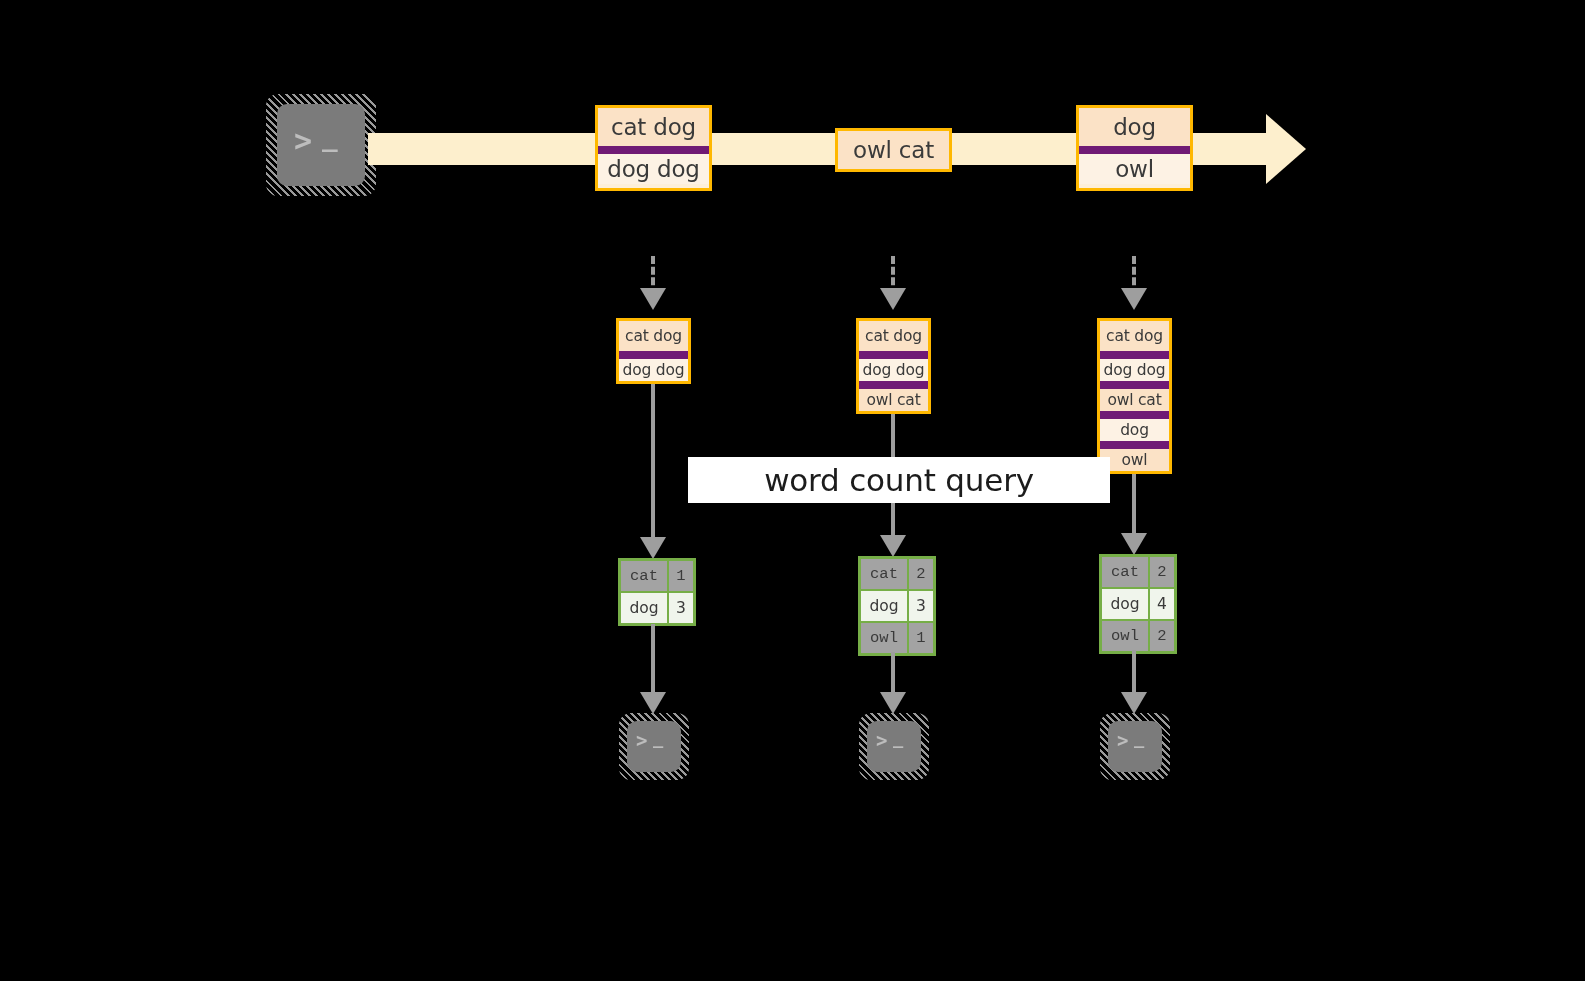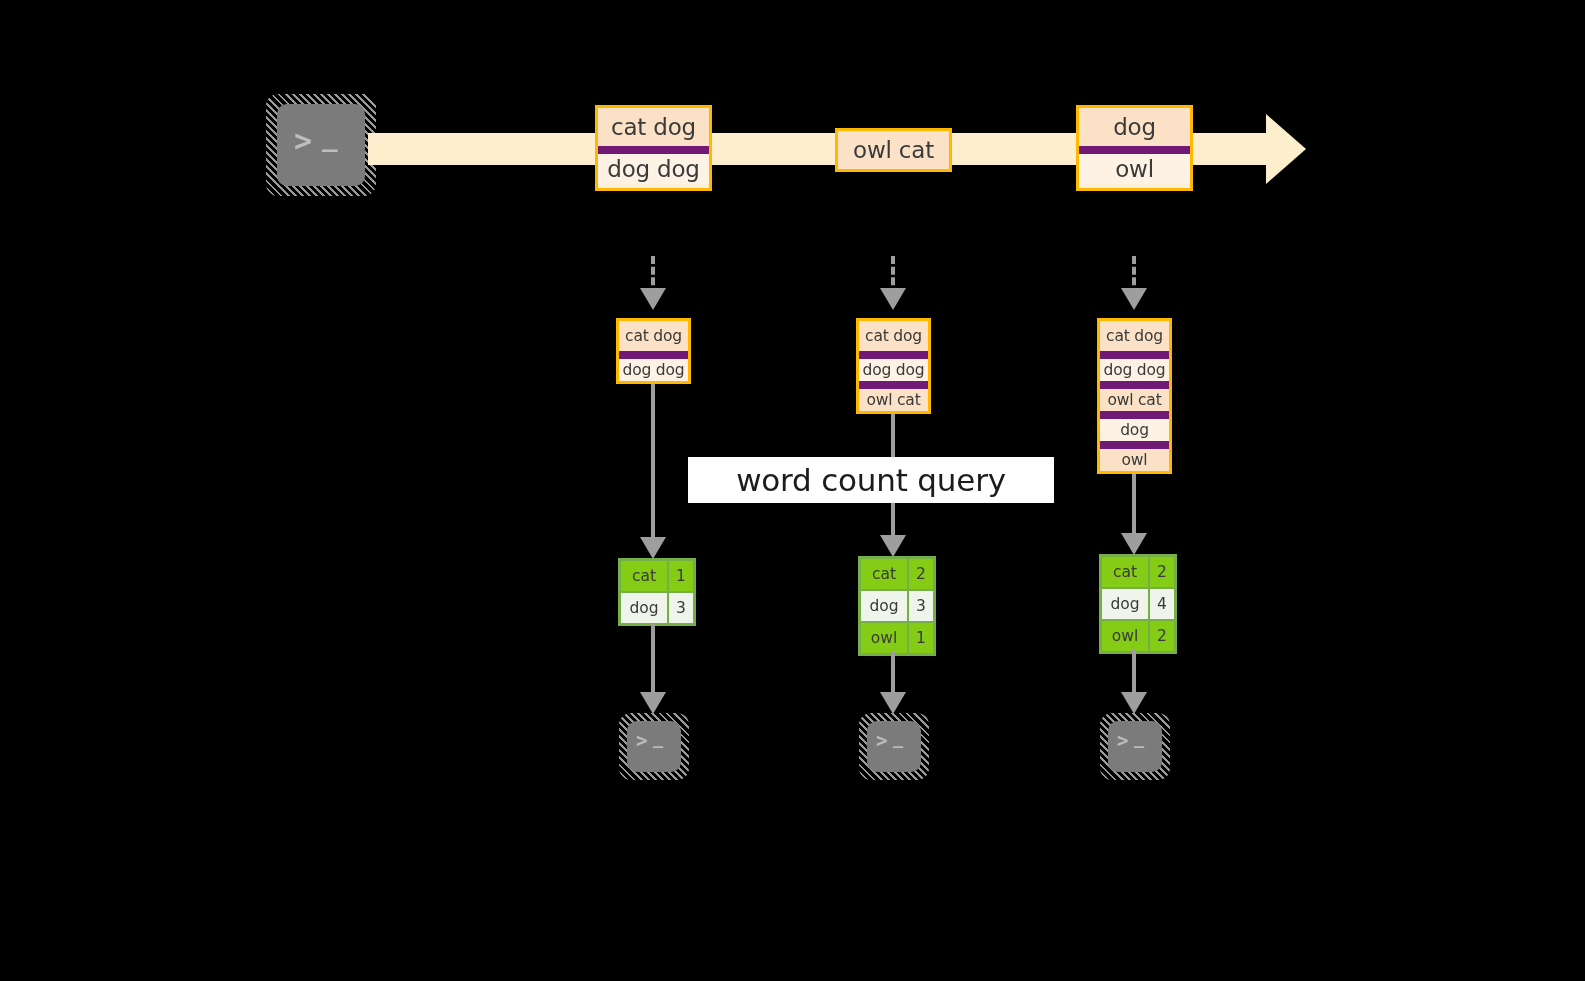--- a/index.html
+++ b/index.html
@@ -106,21 +106,21 @@
   .restable .tc {
     box-sizing: border-box;
     display: flex;
     align-items: center;
     justify-content: center;
     font-size: 15.5px;
     color: #3a3a3a;
   }
   .restable .tc.word { width: 46px; }
   .restable .tc.num  { width: 26px; border-left: 2px solid #76AE47; }
-  .restable .trow.dark  .tc { background: #84cc16; }
+  .restable .trow.dark  .tc { background: #a3a3a3; font-family: Liberation Mono, monospace; }
   .restable .trow.light .tc { background: #F0F5EC; }
 
   
   .vline {
     position: absolute;
     width: 4px;
     background: #9e9e9e;
   }
   .vline.dashed {
     background: none;
@@ -281,17 +281,17 @@
   <div class="vline" style="left:1132px; top:650px; height:50px;"></div>
   <div class="vhead" style="left:1121px; top:692px;"></div>
 
   <div class="term" style="left:1100px; top:713px; width:70px; height:67px;">
     <div class="hatch"></div>
     <div class="face" style="left:8px; top:8px; right:8px; bottom:8px;"></div>
     <div class="glyph" style="left:17px; top:18px; font-size:19px;">&gt;</div>
     <div class="glyph" style="left:34px; top:17px; font-size:17px;">_</div>
   </div>
 
-  <div class="banner" style="left:688px; top:457px; width:366px; height:46px;">
+  <div class="banner" style="left:688px; top:457px; width:422px; height:46px;">
     <span>word count query</span>
   </div>
 
 </div>
 
 </body></html>

